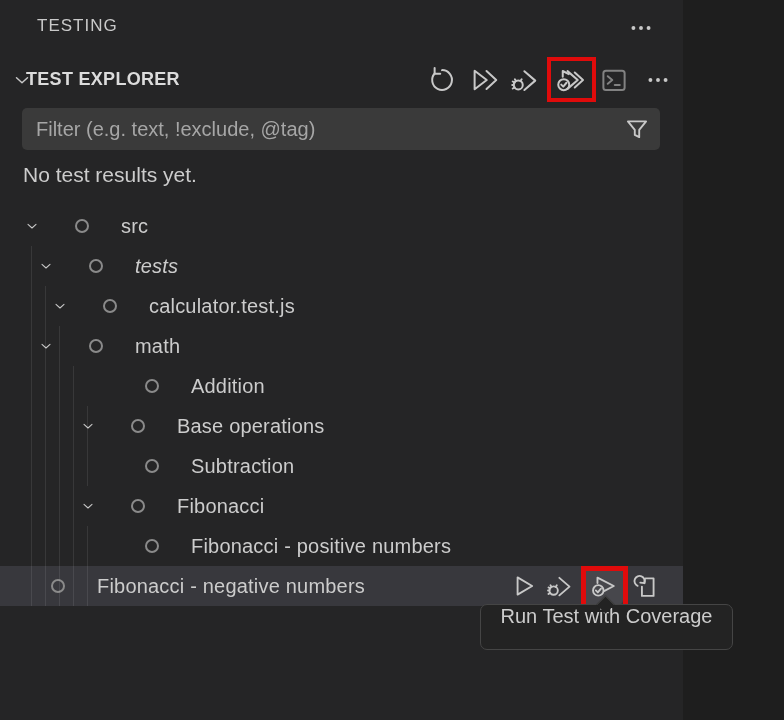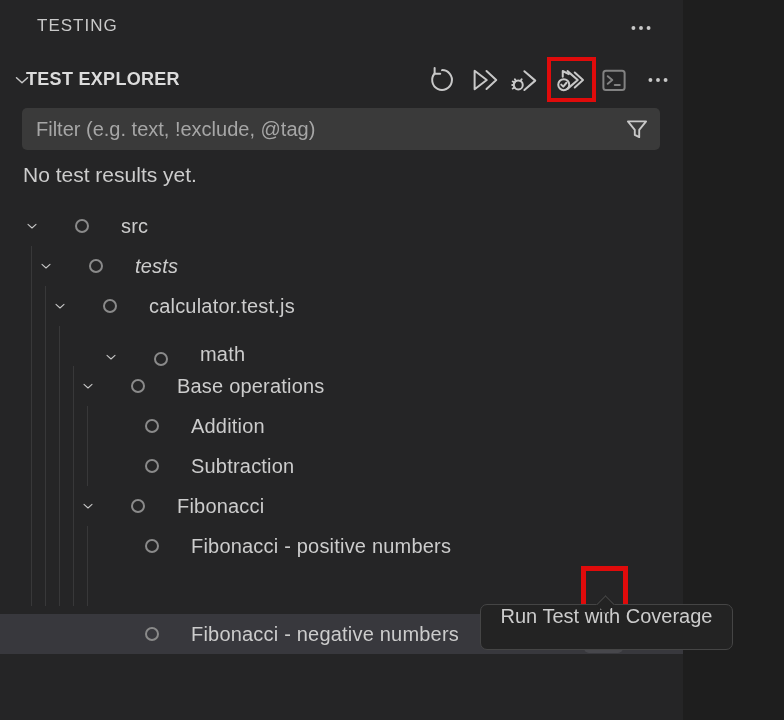--- a/index.html
+++ b/index.html
@@ -192,50 +192,50 @@
       <div class="tree-row" style="padding-left: 52px;">
     <span class="twistie">
       <svg width="18" height="18" viewBox="0 0 24 24">
             <path class="stroke" d="M6 9.5 L12 15 L18 9.5"></path>
           </svg>
     </span>
     <span class="status-circle"></span>
     <span class="tree-label">calculator.test.js</span>
 
   </div>
-      <div class="tree-row" style="padding-left: 103px; align-items: flex-end;">
+      <div class="tree-row" style="padding-left: 38px;">
     <span class="twistie">
       <svg width="18" height="18" viewBox="0 0 24 24">
             <path class="stroke" d="M6 9.5 L12 15 L18 9.5"></path>
           </svg>
     </span>
     <span class="status-circle"></span>
     <span class="tree-label">math</span>
-
-  </div>
-      <div class="tree-row" style="padding-left: 80px;">
-    <span class="twistie">
-      <svg width="18" height="18" viewBox="0 0 24 24">
-            <path class="stroke" d="M6 9.5 L12 15 L18 9.5"></path>
-          </svg>
-    </span>
-    <span class="status-circle"></span>
-    <span class="tree-label">Base operations</span>
 
   </div>
       <div class="tree-row" style="padding-left: 94px;">
     <span class="twistie hidden-twistie">
       <svg width="18" height="18" viewBox="0 0 24 24">
             <path class="stroke" d="M6 9.5 L12 15 L18 9.5"></path>
           </svg>
     </span>
     <span class="status-circle"></span>
     <span class="tree-label">Addition</span>
 
   </div>
+      <div class="tree-row" style="padding-left: 80px;">
+    <span class="twistie">
+      <svg width="18" height="18" viewBox="0 0 24 24">
+            <path class="stroke" d="M6 9.5 L12 15 L18 9.5"></path>
+          </svg>
+    </span>
+    <span class="status-circle"></span>
+    <span class="tree-label">Base operations</span>
+
+  </div>
       <div class="tree-row" style="padding-left: 94px;">
     <span class="twistie hidden-twistie">
       <svg width="18" height="18" viewBox="0 0 24 24">
             <path class="stroke" d="M6 9.5 L12 15 L18 9.5"></path>
           </svg>
     </span>
     <span class="status-circle"></span>
     <span class="tree-label">Subtraction</span>
 
   </div>
@@ -252,21 +252,21 @@
       <div class="tree-row" style="padding-left: 94px;">
     <span class="twistie hidden-twistie">
       <svg width="18" height="18" viewBox="0 0 24 24">
             <path class="stroke" d="M6 9.5 L12 15 L18 9.5"></path>
           </svg>
     </span>
     <span class="status-circle"></span>
     <span class="tree-label">Fibonacci - positive numbers</span>
 
   </div>
-      <div class="tree-row hovered" style="padding-left: 94px; margin-top: 48px;">
+      <div class="tree-row hovered" style="">
     <span class="twistie hidden-twistie">
       <svg width="18" height="18" viewBox="0 0 24 24">
             <path class="stroke" d="M6 9.5 L12 15 L18 9.5"></path>
           </svg>
     </span>
     <span class="status-circle"></span>
     <span class="tree-label">Fibonacci - negative numbers</span>
     <span class="row-actions">
       <span class="ra-coverage-bg"></span>
       <span class="icon-btn row-action ra-run">

